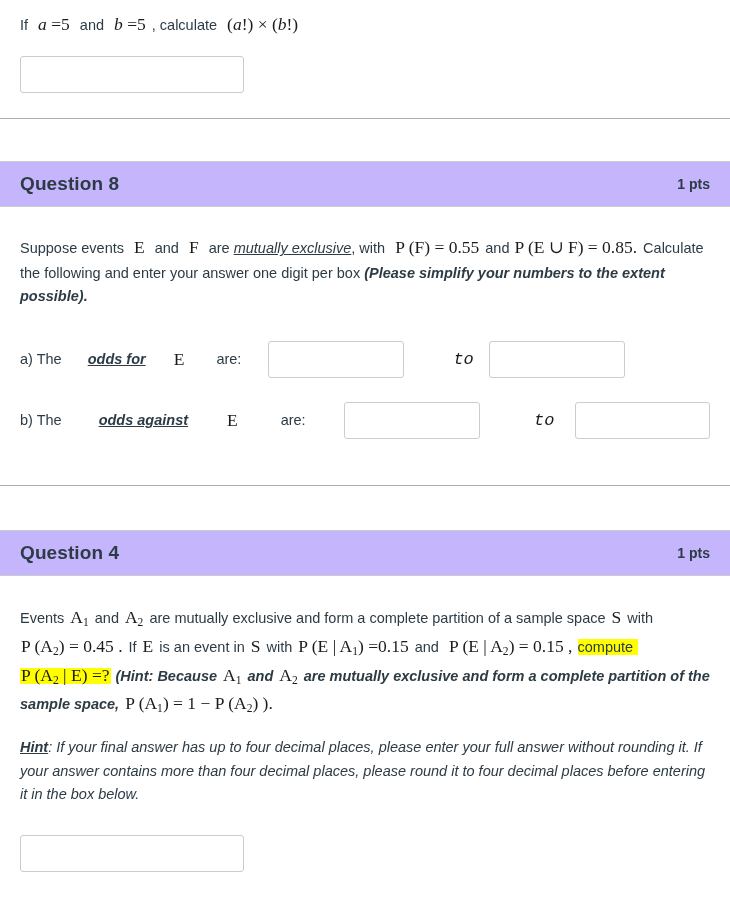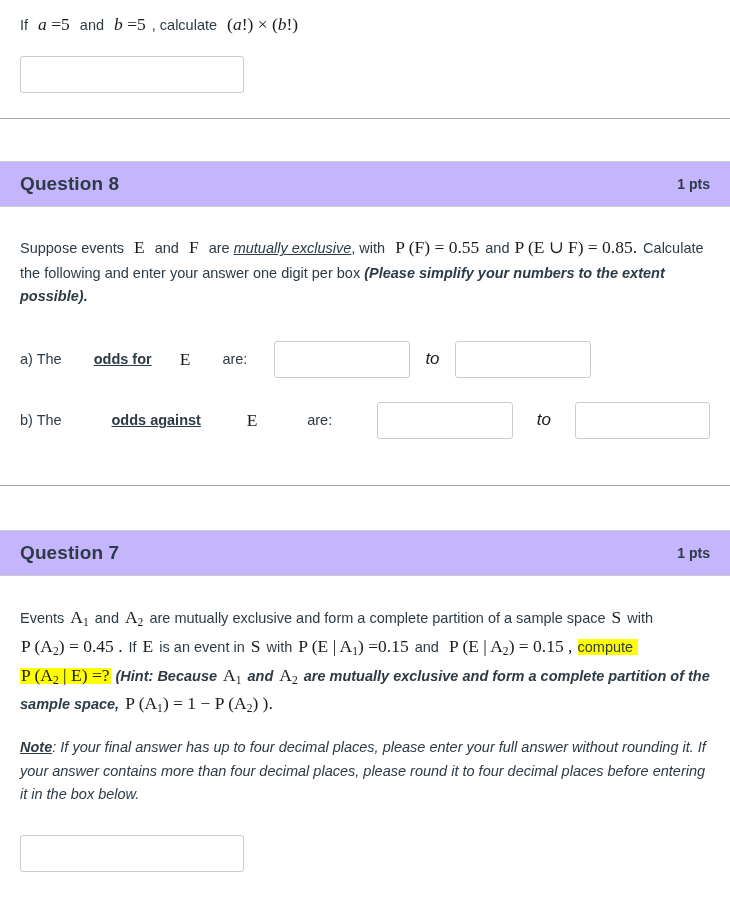--- a/index.html
+++ b/index.html
@@ -67,21 +67,21 @@
   .mth .up { font-style: normal; }
   .mth sub {
     font-size: 0.66em;
     vertical-align: -0.28em;
     font-style: italic;
   }
   .sp { display: inline-block; width: 9px; }
   .sp-s { display: inline-block; width: 5px; }
   .ul { text-decoration: underline; margin-top: 44px; }
   .bi { font-weight: bold; font-style: italic; }
-  .biu { font-weight: bold; text-decoration: underline; margin-left: 6px; }
+  .biu { font-weight: bold; font-style: italic; text-decoration: underline; }
   .ital { font-style: italic; }
   .hl { background: #ffff00; }
 
   
   .tbox {
     border: 1px solid #c7cdd1;
     border-radius: 3px;
     background: #ffffff;
     height: 37px;
     outline: none;
@@ -99,25 +99,26 @@
     display: flex;
     align-items: center;
     gap: 11px;
   }
   .answer-label {
     font-size: 14.5px;
     color: #2d3b45;
     white-space: nowrap;
   }
   .to-word {
-    font-family: Liberation Sans, sans-serif;
+    font-family: Liberation Mono, monospace;
     font-style: italic;
     font-size: 17px;
     color: #1b1b1b;
     padding: 0 4px;
+    margin-left: 34px;
   }
 </style>
 </head>
 <body>
 
 <div class="page">
 
   <div class="q-body" style="padding-top:10px;">
     <div class="prose" style="margin:0 0 18px 0;">
       <span>If</span><span class="sp"></span><span class="mth"><span class="it">a</span> =5</span><span class="sp"></span><span>and</span><span class="sp"></span><span class="mth"><span class="it">b</span> =5</span><span class="sp-s"></span><span>, calculate</span><span class="sp"></span><span class="mth">(<span class="it">a</span>!) × (<span class="it">b</span>!)</span>
@@ -150,32 +151,32 @@
     </div>
 
     <div style="height:46px;"></div>
   </div>
 
   <div class="divider"></div>
 
   <div style="height:44px;"></div>
 
   <div class="q-header">
-    <span class="q-header-title">Question 7</span>
+    <span class="q-header-title">Question 4</span>
     <span class="q-header-pts">1 pts</span>
   </div>
 
   <div class="q-body" style="padding-top:27px;">
 
     <div class="prose">
       <span>Events</span><span class="sp-s"></span><span class="mth"><span class="up">A</span><sub class="up">1</sub></span><span class="sp-s"></span><span>and</span><span class="sp-s"></span><span class="mth"><span class="up">A</span><sub class="up">2</sub></span><span class="sp-s"></span><span>are mutually exclusive and form a complete partition of a sample space</span><span class="sp-s"></span><span class="mth"><span class="up">S</span></span><span class="sp-s"></span><span>with</span>
       <span class="mth"><span class="up">P</span> (<span class="up">A</span><sub class="up">2</sub>) = 0.45 .</span><span class="sp-s"></span><span>If</span><span class="sp-s"></span><span class="mth"><span class="up">E</span></span><span class="sp-s"></span><span>is an event in</span><span class="sp-s"></span><span class="mth"><span class="up">S</span></span><span class="sp-s"></span><span>with</span><span class="sp-s"></span><span class="mth"><span class="up">P</span> (<span class="up">E</span> | <span class="up">A</span><sub class="up">1</sub>) =0.15</span><span class="sp-s"></span><span>and</span><span class="sp"></span><span class="mth"><span class="up">P</span> (<span class="up">E</span> | <span class="up">A</span><sub class="up">2</sub>) = 0.15 ,</span>
       <span class="hl"><span>compute</span><span class="sp-s"></span><span class="mth"><span class="up">P</span> (<span class="up">A</span><sub class="up">2</sub> | <span class="up">E</span>) =?</span></span><span class="sp-s"></span><span class="bi">(Hint: Because</span><span class="sp-s"></span><span class="mth"><span class="up">A</span><sub class="up">1</sub></span><span class="sp-s"></span><span class="bi">and</span><span class="sp-s"></span><span class="mth"><span class="up">A</span><sub class="up">2</sub></span><span class="sp-s"></span><span class="bi">are mutually exclusive and form a complete partition of the sample space,</span><span class="sp-s"></span><span class="mth"><span class="up">P</span> (<span class="up">A</span><sub class="up">1</sub>) = 1 − <span class="up">P</span> (<span class="up">A</span><sub class="up">2</sub>) ).</span>
     </div>
 
     <div class="prose" style="margin-top:18px;">
-      <span class="bi ul">Note</span><span class="ital">: If your final answer has up to four decimal places, please enter your full answer without rounding it. If your answer contains more than four decimal places, please round it to four decimal places before entering it in the box below.</span>
+      <span class="bi ul">Hint</span><span class="ital">: If your final answer has up to four decimal places, please enter your full answer without rounding it. If your answer contains more than four decimal places, please round it to four decimal places before entering it in the box below.</span>
     </div>
 
     <input class="tbox tbox-wide" type="text" style="margin-top: 28px;" value="">
   </div>
 
 </div>
 
 </body></html>

